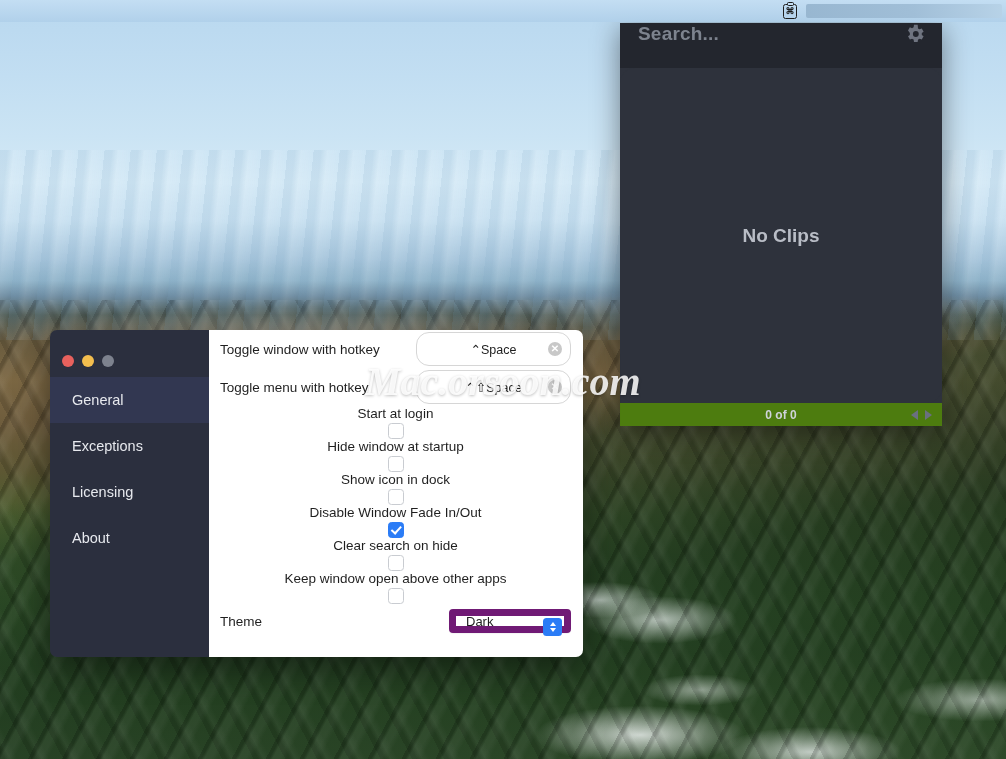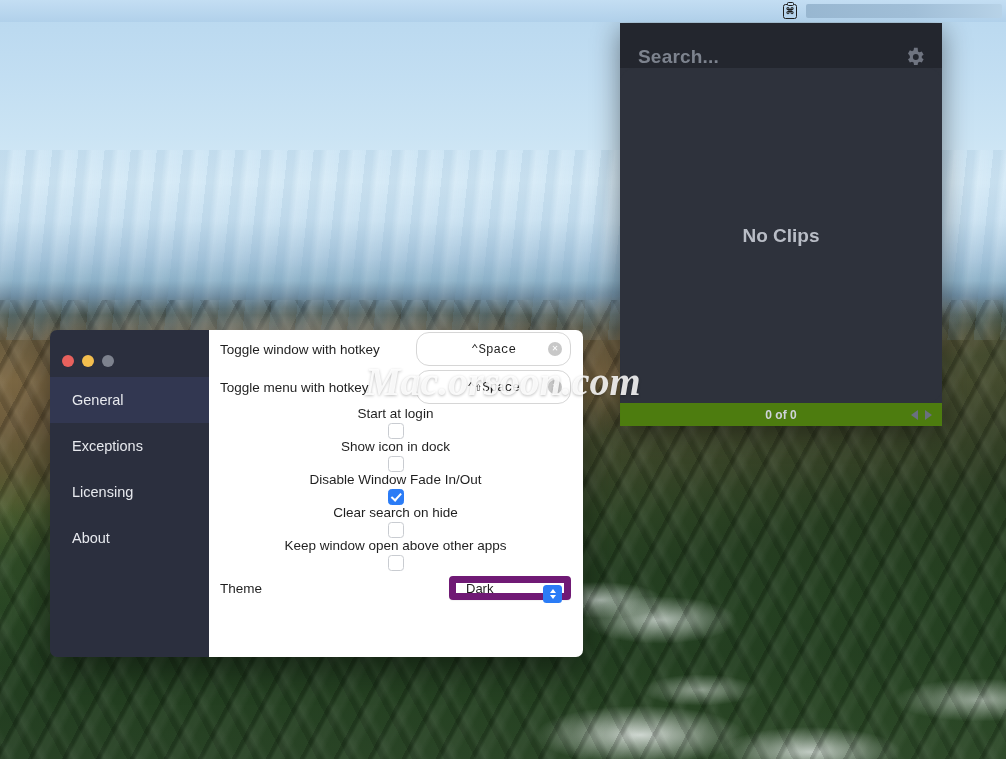--- a/index.html
+++ b/index.html
@@ -98,21 +98,21 @@
   #clip-window {
     position:absolute; left:620px; top:23px; width:322px; height:403px;
     background:#2e323c;
     box-shadow: 0 6px 26px rgba(0,0,0,.45);
     z-index: 20;
     display:flex; flex-direction:column;
     overflow:hidden;
   }
   #clip-titlebar {
     height:45px; background:#23262e;
-    display:flex; align-items:flex-end; justify-content:space-between;
+    display:flex; align-items:flex-start; justify-content:space-between;
     padding: 0 16px 0 18px;
     flex: 0 0 45px;
   }
   #clip-search-placeholder {
     color:#7d838e; font-size:19px; font-weight:700; letter-spacing:.2px;
   }
   .gear-icon { width:22px; height:22px; display:block; }
   #clip-body {
     flex:1 1 auto; display:flex; align-items:center; justify-content:center;
     background:#2e323c;
@@ -170,21 +170,20 @@
   }
   .row-label { color:#1f1f1f; font-size:13.5px; flex:1 1 auto; }
   .row-hotkey { height:38px; }
   .row-check  { height:33px;flex-direction:column; }
   .row-theme  { height:34px; }
 
   .hotkey-field {
     width:155px; height:34px; border:1px solid #d6d6d6; border-radius:13px;
     background:#fff; display:flex; align-items:center; justify-content:center;
     position:relative;
-    font-family:Liberation Mono, monospace;
   }
   .hotkey-text { color:#1d1d1d; font-size:12.5px; }
   .hotkey-clear {
     position:absolute; right:8px; top:50%; transform:translateY(-50%);
     width:14px; height:14px; border-radius:50%; background:#c8c8c8;
     display:flex; align-items:center; justify-content:center;
     color:#fff; font-size:10px; line-height:1; font-weight:700;
   }
 
   .checkbox {
@@ -300,20 +299,24 @@
       <div class="row row-hotkey">
         <span class="row-label">Toggle menu with hotkey</span>
         <div class="hotkey-field">
           <span class="hotkey-text">⌃⇧Space</span>
           <span class="hotkey-clear">✕</span>
         </div>
       </div>
 
       <div class="row row-check">
         <span class="row-label">Start at login</span>
+        <span class="checkbox"></span>
+      </div>
+      <div class="row row-check">
+        <span class="row-label">Hide window at startup</span>
         <span class="checkbox"></span>
       </div>
       <div class="row row-check">
         <span class="row-label">Show icon in dock</span>
         <span class="checkbox"></span>
       </div>
       <div class="row row-check">
         <span class="row-label">Disable Window Fade In/Out</span>
         <span class="checkbox checked"></span>
       </div>

